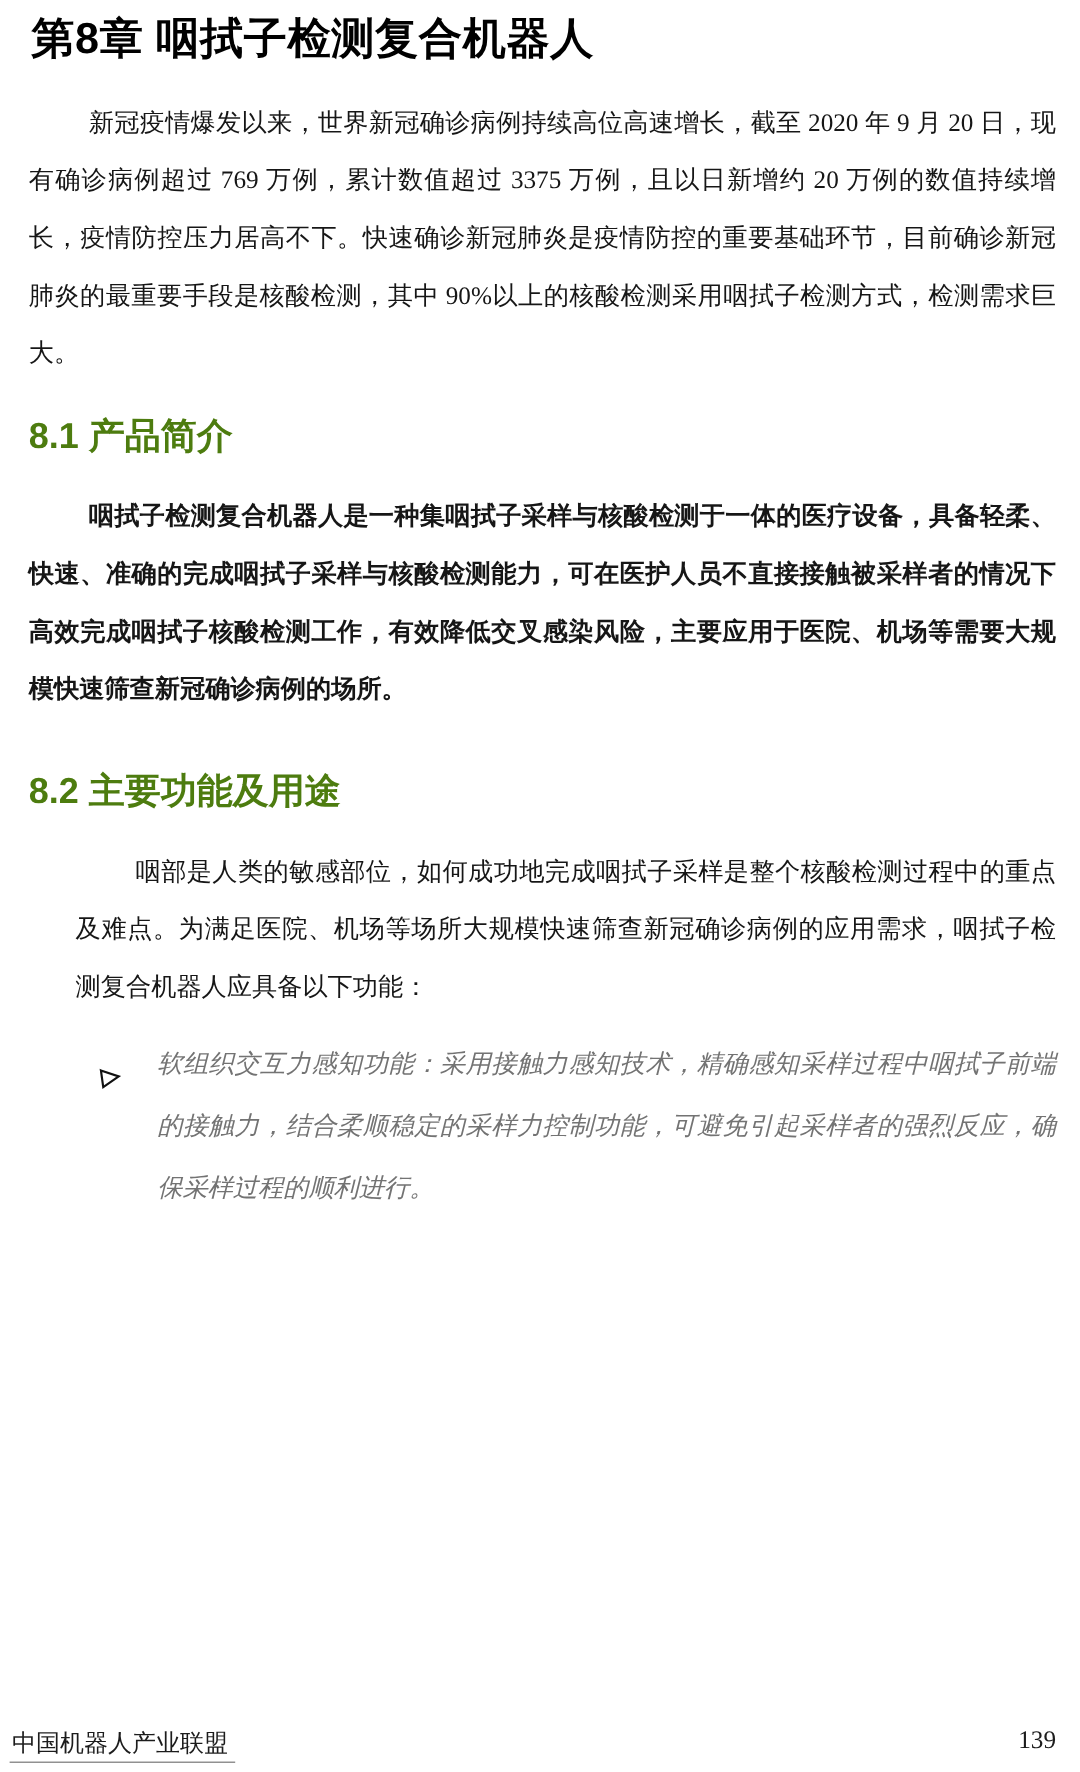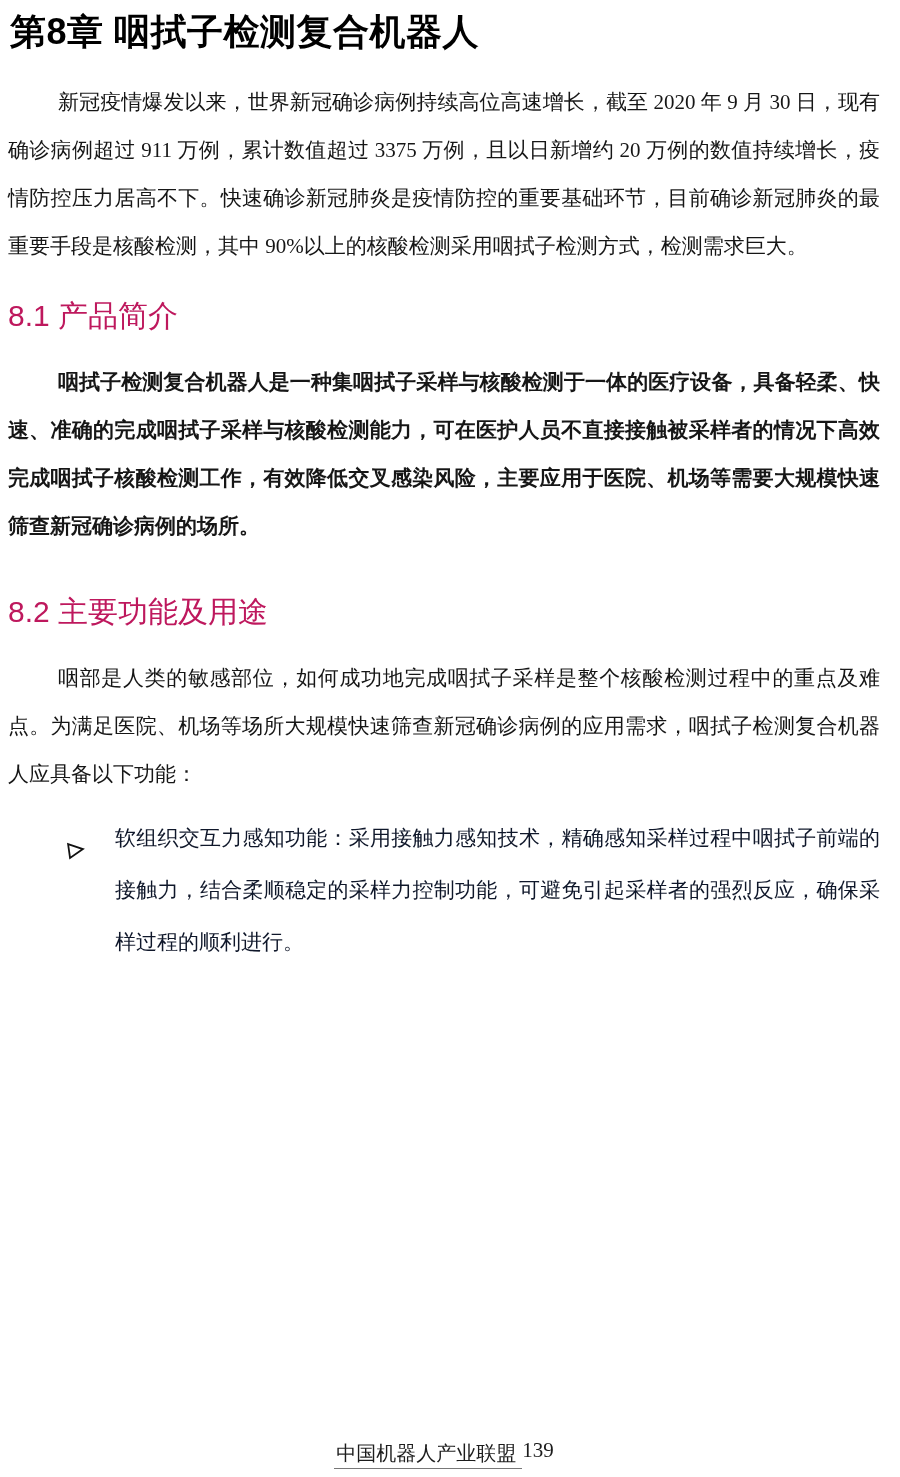--- a/index.html
+++ b/index.html
@@ -5,21 +5,21 @@
   html, body {
     margin: 0;
     padding: 0;
     background: #ffffff;
   }
   .page {
     position: relative;
     width: 900px;
     height: 1477px;
     box-sizing: border-box;
-    padding: 4px 20px 0 8px;
+    padding: 4px 20px 0 24px;
     background: #ffffff;
     color: #111111;
     font-family: "Liberation Serif", "DejaVu Serif", serif;
     overflow: hidden;
   }
   h1.chapter-title {
     margin: 4px 0 0 2px;
     font-family: "Liberation Sans", "DejaVu Sans", sans-serif;
     font-size: 36px;
     font-weight: 900;
@@ -35,58 +35,59 @@
     text-justify: inter-ideograph;
     color: #161616;
   }
   p.indent { text-indent: 50px; }
   p.p1 { margin-top: 22px; }
   p.p2 { margin-top: 14px; }
   h2.section-heading {
     margin: 0;
     font-family: "Liberation Sans", "DejaVu Sans", sans-serif;
     font-size: 30px;
-    font-weight: 400;
+    font-weight: 700;
     line-height: 40px;
-    color: #be185d;
+    color: #4d7c0f;
   }
   h2.h81 { margin-top: 26px; }
   h2.h82 { margin-top: 42px; }
   p.p3 { margin-top: 22px; font-weight: bold; }
-  p.p4 { margin-top: 22px; }
+  p.p4 { margin-top: 22px; margin-left: 39px; }
   ul.bullets {
     list-style: none;
     margin: 14px 0 0 0;
     padding: 0;
   }
   ul.bullets li {
     position: relative;
     padding-left: 107px;
     font-size: 21px;
     line-height: 52px;
     text-align: justify;
     text-justify: inter-ideograph;
-    color: #0f172a;
+    color: #737373;
     margin-bottom: 8px;
+    font-style: italic;
   }
   ul.bullets li .marker {
     position: absolute;
     left: 58px;
     top: 15px;
     width: 20px;
     height: 20px;
     display: inline-block;
   }
   .footer {
     position: absolute;
     left: 8px;
     right: 20px;
     bottom: 8px;
     display: flex;
-    justify-content: center;
+    justify-content: space-between;
     align-items: flex-end;
   }
   .footer-org {
     font-size: 20px;
     color: #1c1c1c;
     border-bottom: 1px solid #777777;
     padding: 0 6px 3px 2px;
     line-height: 24px;
   }
   .footer-page {
@@ -95,21 +96,21 @@
     padding-bottom: 6px;
   }
 </style>
 </head>
 <body>
 
 <div class="page">
 
   <h1 class="chapter-title">第8章 咽拭子检测复合机器人</h1>
 
-  <p class="body indent p1">新冠疫情爆发以来，世界新冠确诊病例持续高位高速增长，截至 2020 年 9 月 30 日，现有确诊病例超过 911 万例，累计数值超过 3375 万例，且以日新增约 20 万例的数值持续增长，疫情防控压力居高不下。快速确诊新冠肺炎是疫情防控的重要基础环节，目前确诊新冠肺炎的最重要手段是核酸检测，其中 90%以上的核酸检测采用咽拭子检测方式，检测需求巨大。</p>
+  <p class="body indent p1">新冠疫情爆发以来，世界新冠确诊病例持续高位高速增长，截至 2020 年 9 月 20 日，现有确诊病例超过 769 万例，累计数值超过 3375 万例，且以日新增约 20 万例的数值持续增长，疫情防控压力居高不下。快速确诊新冠肺炎是疫情防控的重要基础环节，目前确诊新冠肺炎的最重要手段是核酸检测，其中 90%以上的核酸检测采用咽拭子检测方式，检测需求巨大。</p>
 
 
   <h2 class="section-heading h81">8.1 产品简介</h2>
 
   <p class="body indent p3">咽拭子检测复合机器人是一种集咽拭子采样与核酸检测于一体的医疗设备，具备轻柔、快速、准确的完成咽拭子采样与核酸检测能力，可在医护人员不直接接触被采样者的情况下高效完成咽拭子核酸检测工作，有效降低交叉感染风险，主要应用于医院、机场等需要大规模快速筛查新冠确诊病例的场所。</p>
 
   <h2 class="section-heading h82">8.2 主要功能及用途</h2>
 
   <p class="body indent p4">咽部是人类的敏感部位，如何成功地完成咽拭子采样是整个核酸检测过程中的重点及难点。为满足医院、机场等场所大规模快速筛查新冠确诊病例的应用需求，咽拭子检测复合机器人应具备以下功能：</p>
 

